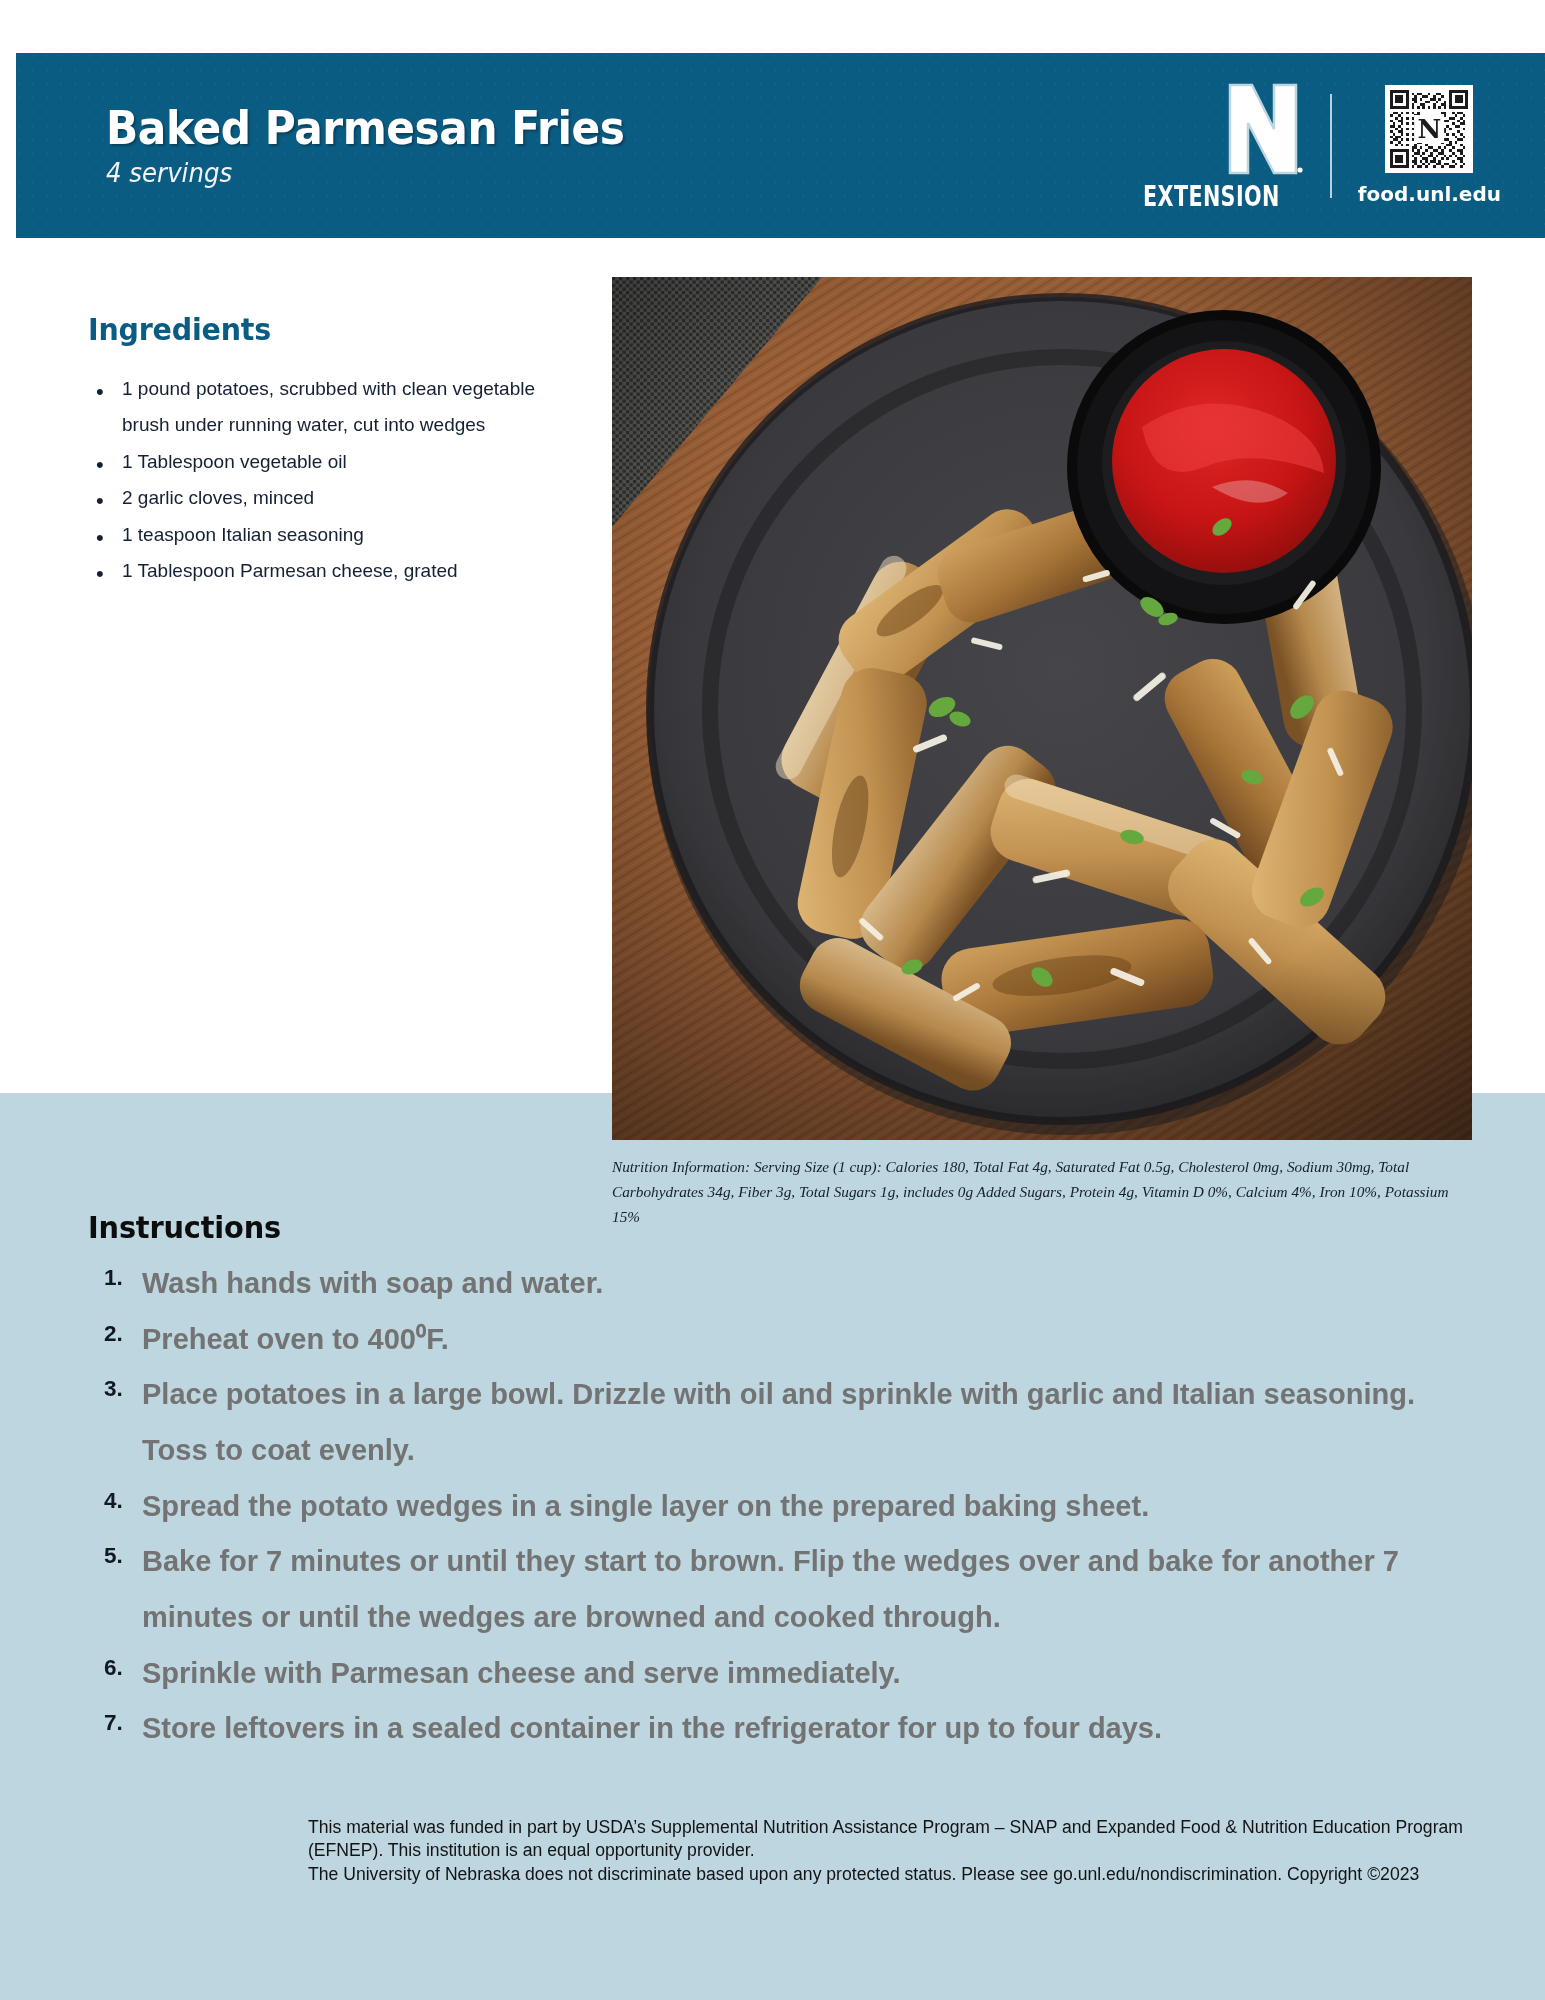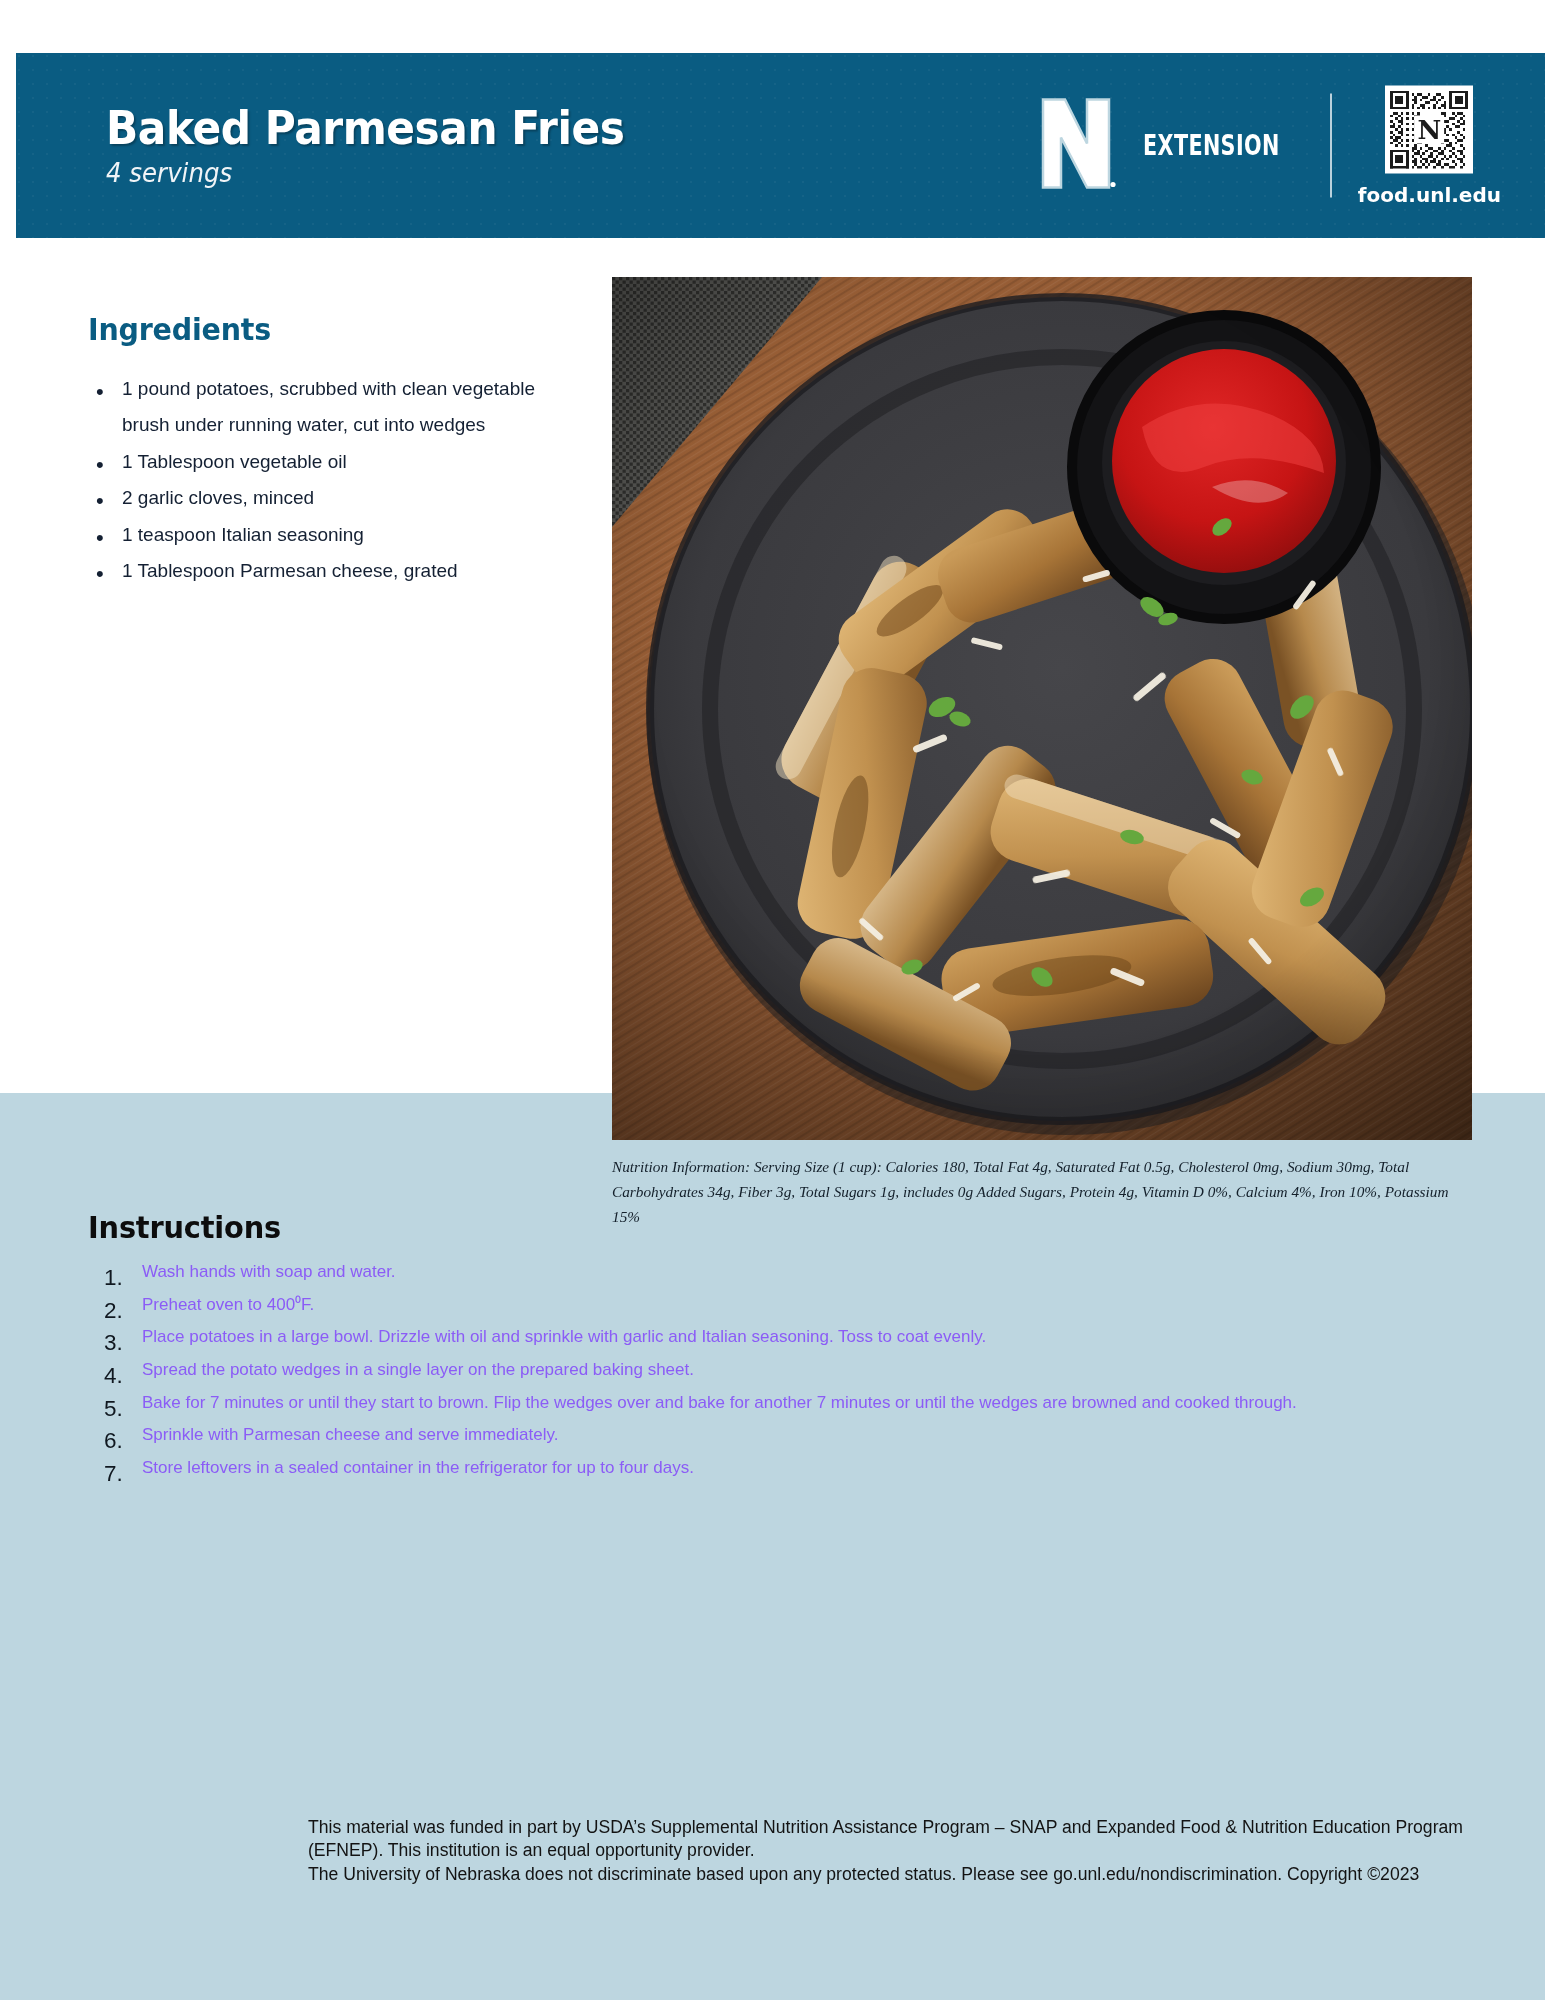--- a/index.html
+++ b/index.html
@@ -65,21 +65,22 @@
     position: absolute;
     right: 60px; top: 50%;
     transform: translateY(-50%);
     display: flex;
     align-items: center;
     gap: 26px;
   }
 
   .unl-block {
     display: flex;
-    align-items: center;
+    flex-direction: column;
+    align-items: flex-end;
     gap: 2px;
   }
   .unl-n { display:block; }
   .extension-word {
     font-family: "DejaVu Sans", sans-serif;
     font-weight: bold;
     font-size: 28px;
     color: #ffffff;
     letter-spacing: 0.5px;
     transform: scaleX(0.74);
@@ -207,23 +208,24 @@
     left: 104px; top: 1256px;
     width: 1330px;
     list-style: none;
     counter-reset: step;
   }
   .step {
     position: relative;
     counter-increment: step;
     padding-left: 38px;
     font-family: "Liberation Sans", sans-serif;
-    font-size: 17px;
+    font-size: 29px;
     line-height: 1.92;
-    color: #8b5cf6;
+    color: #737373;
+    font-weight: bold;
   }
   .step::before {
     content: counter(step) ".";
     position: absolute;
     left: 0; top: 0;
     font-size: 22.5px;
     color: #101820;
   }
 
   

